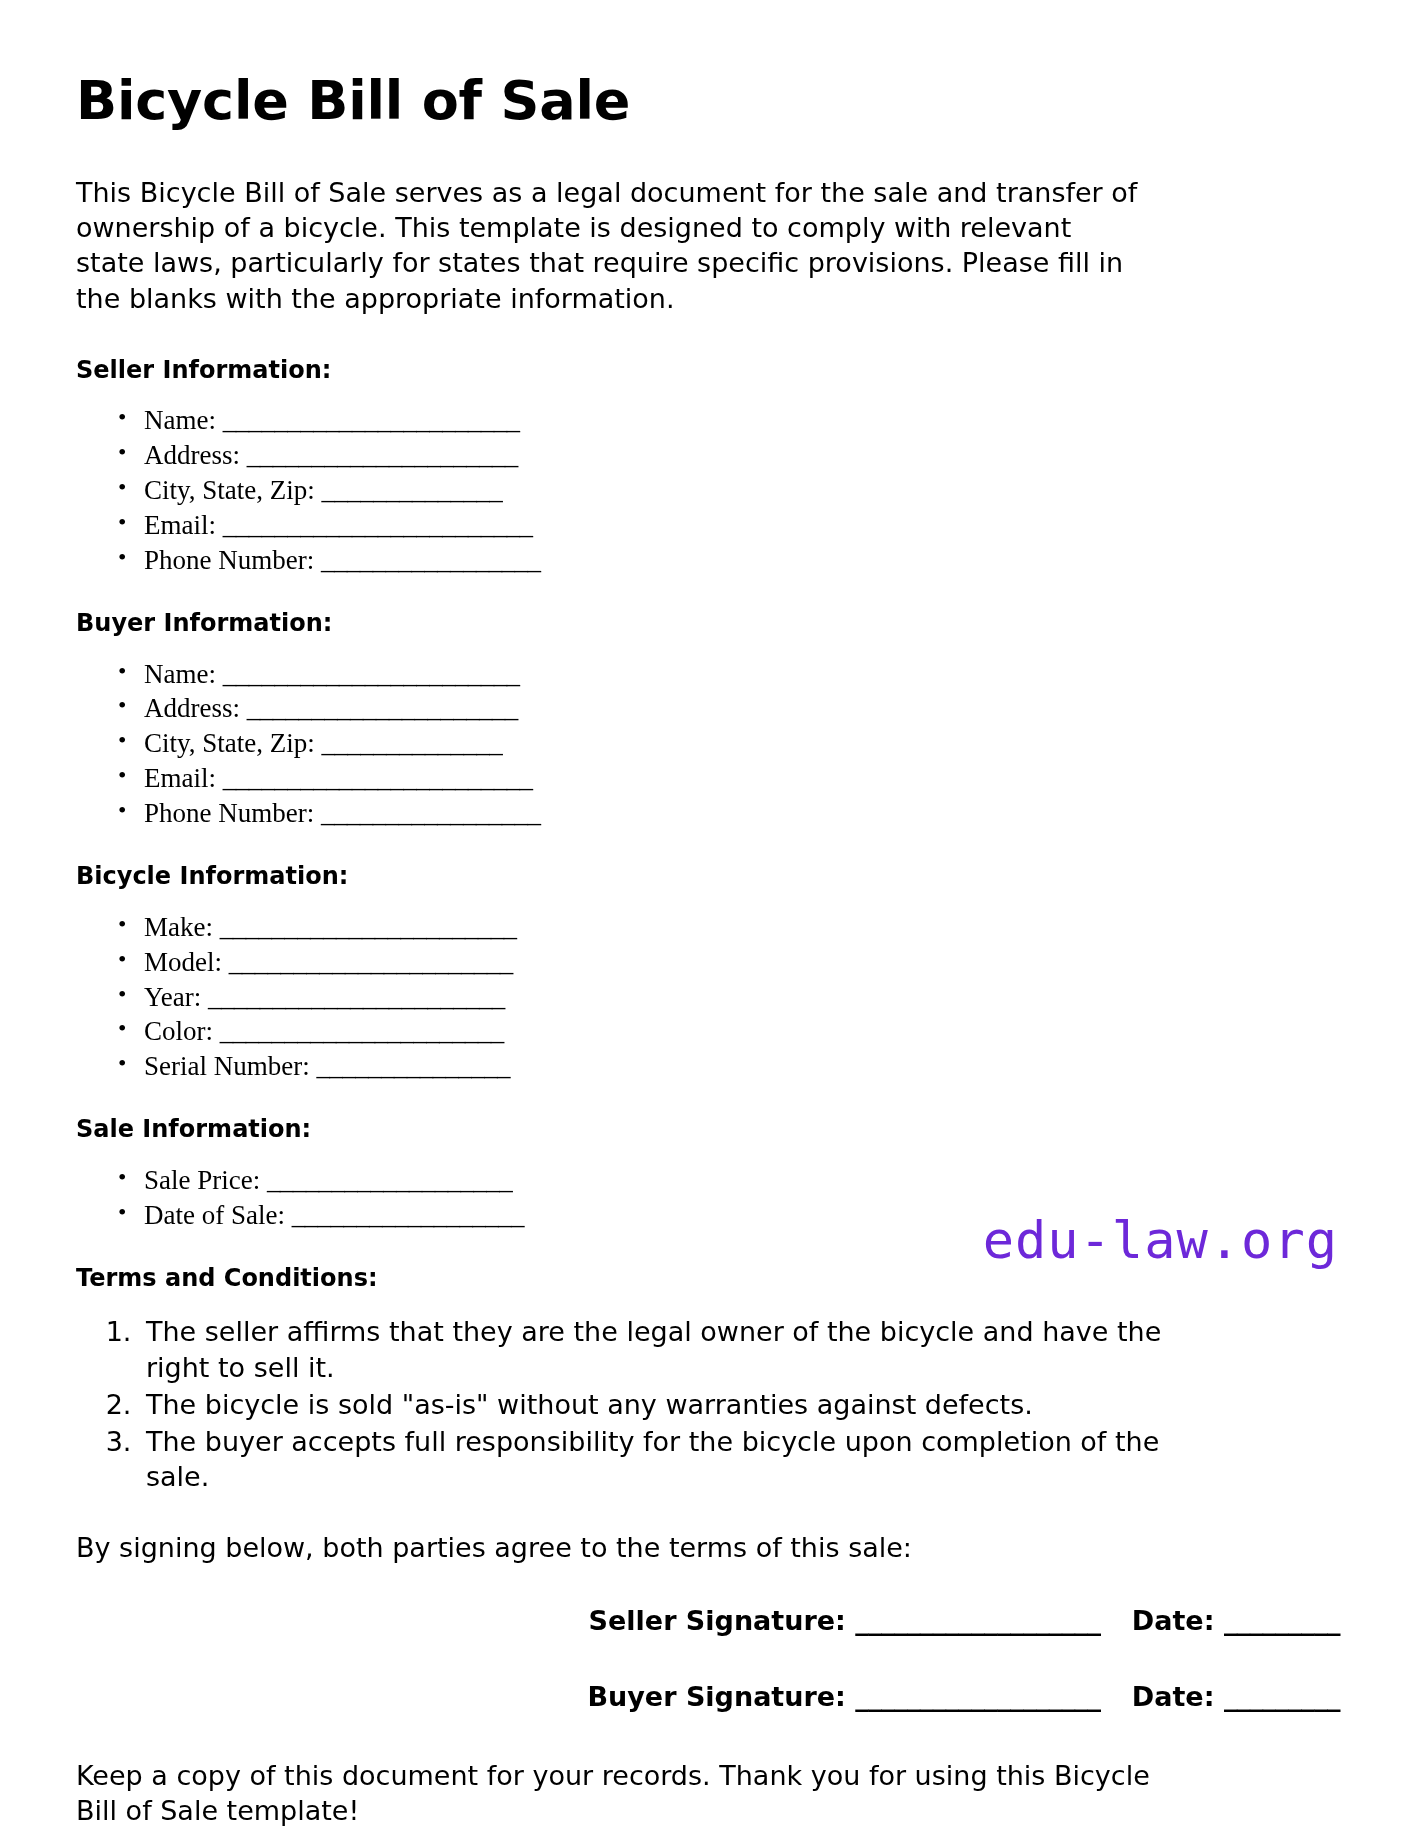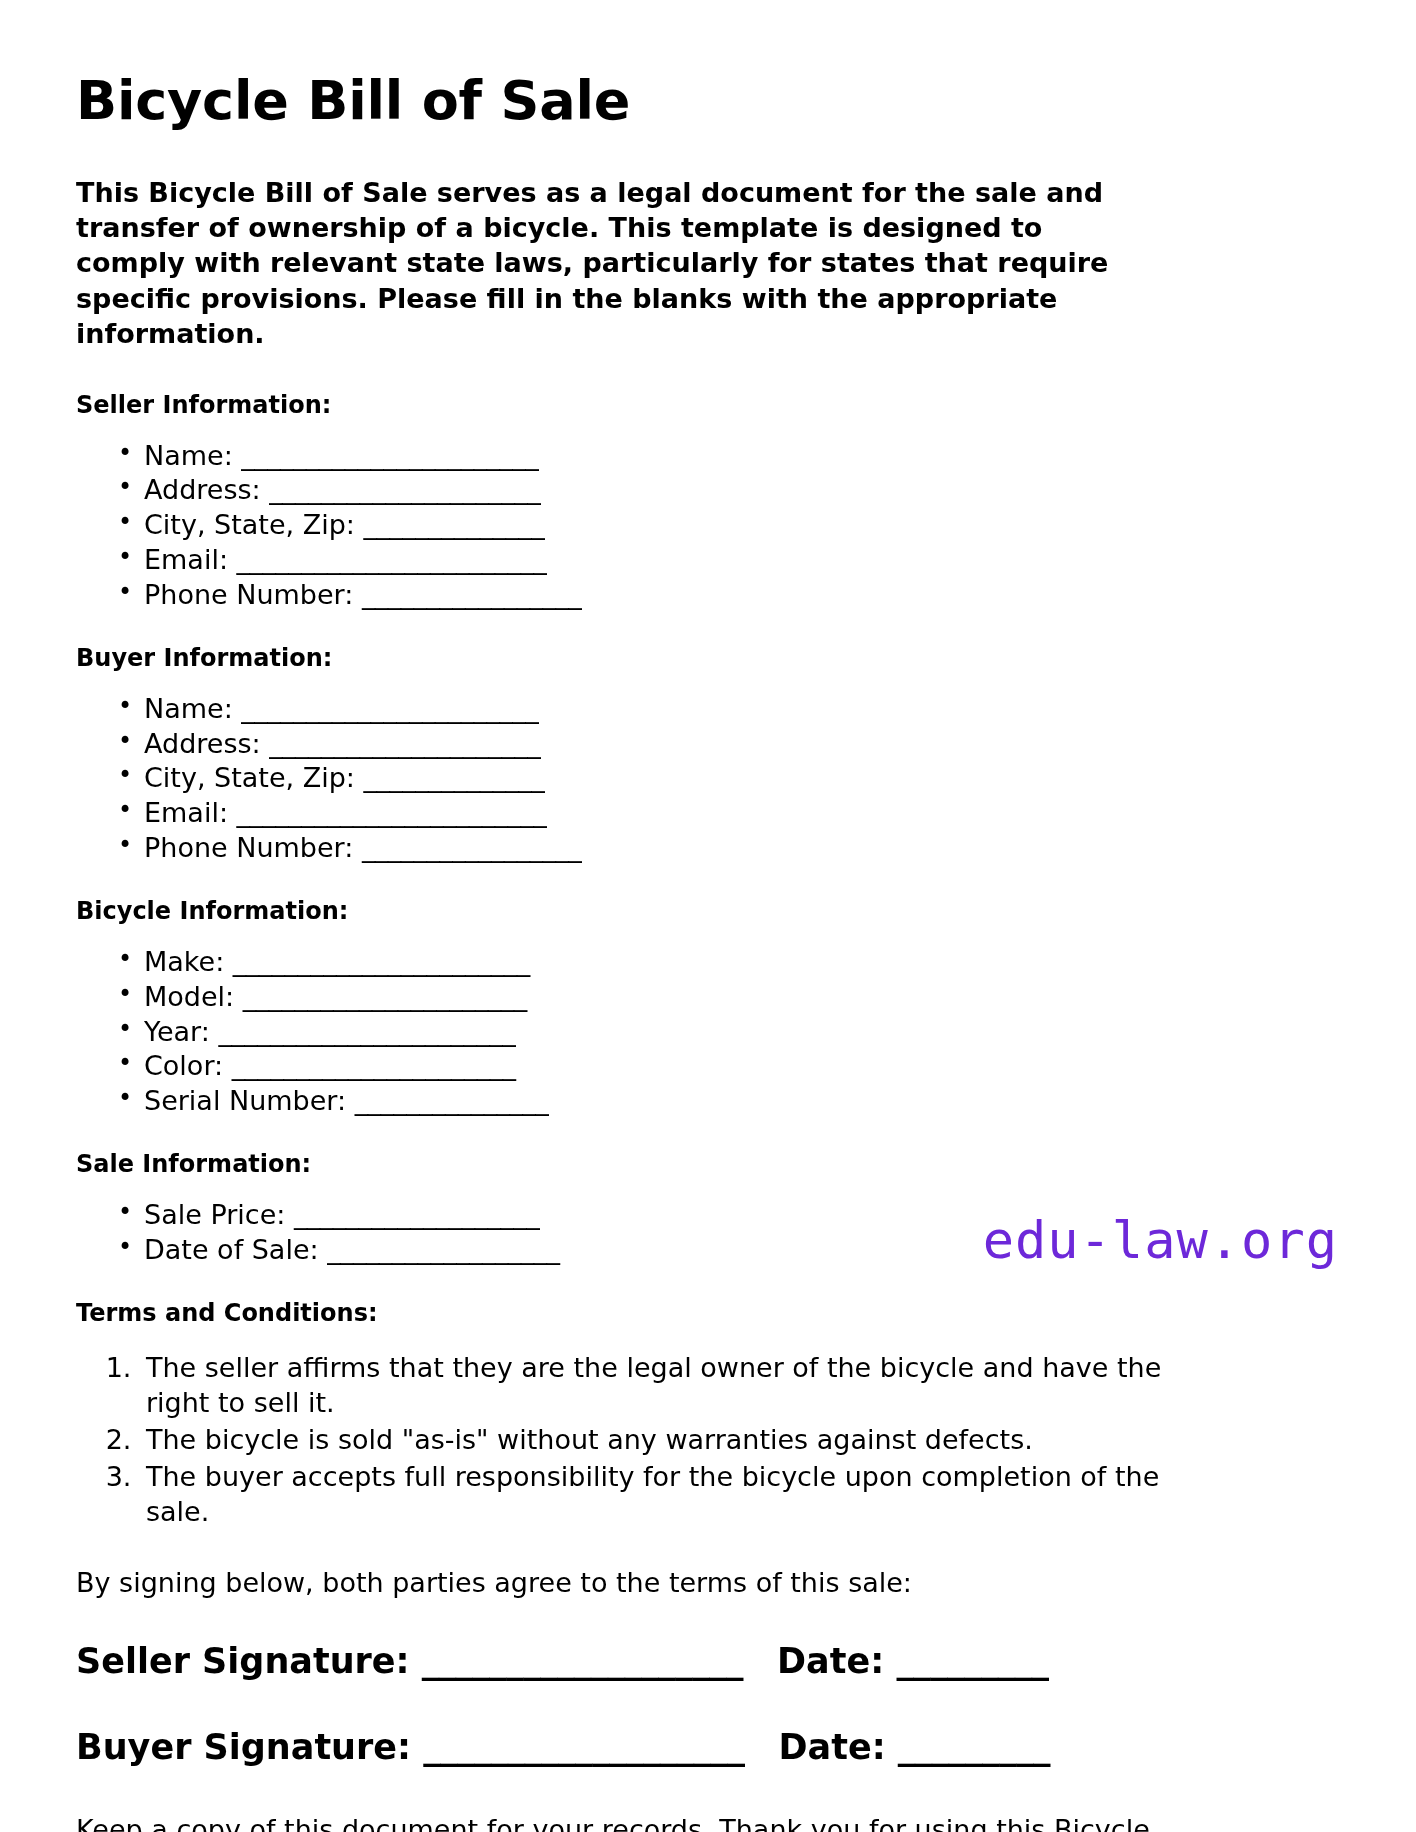--- a/index.html
+++ b/index.html
@@ -32,34 +32,34 @@
     line-height: 1.06;
     margin: 0 0 46px 0;
     letter-spacing: -0.2px;
   }
 
   p.intro {
     font-size: 27px;
     line-height: 1.30;
     margin: 0 0 40px 0;
     max-width: 1070px;
-    font-weight: bold;
   }
 
   h2.section-heading {
     font-size: 24px;
     font-weight: bold;
     margin: 0 0 22px 0;
     line-height: 1.2;
   }
 
   ul.field-list {
     list-style: none;
     margin: 0 0 34px 0;
     padding: 0 0 0 38px;
+    font-family: Liberation Serif, serif;
   }
   ul.field-list li {
     font-size: 27px;
     line-height: 1.07;
     margin: 0 0 6px 0;
     position: relative;
     padding-left: 30px;
     white-space: nowrap;
   }
   ul.field-list li::before {
@@ -86,25 +86,26 @@
     max-width: 1030px;
   }
 
   p.agree-line {
     font-size: 27px;
     line-height: 1.3;
     margin: 0 0 40px 0;
   }
 
   .sig-row {
-    font-size: 35px;
+    font-size: 27px;
     font-weight: bold;
     line-height: 1.2;
     margin: 0 0 44px 0;
     white-space: nowrap;
+    text-align: right;
   }
   .sig-row .gap {
     display: inline-block;
     width: 22px;
   }
 
   p.closing {
     font-size: 27px;
     line-height: 1.30;
     margin: 0;

